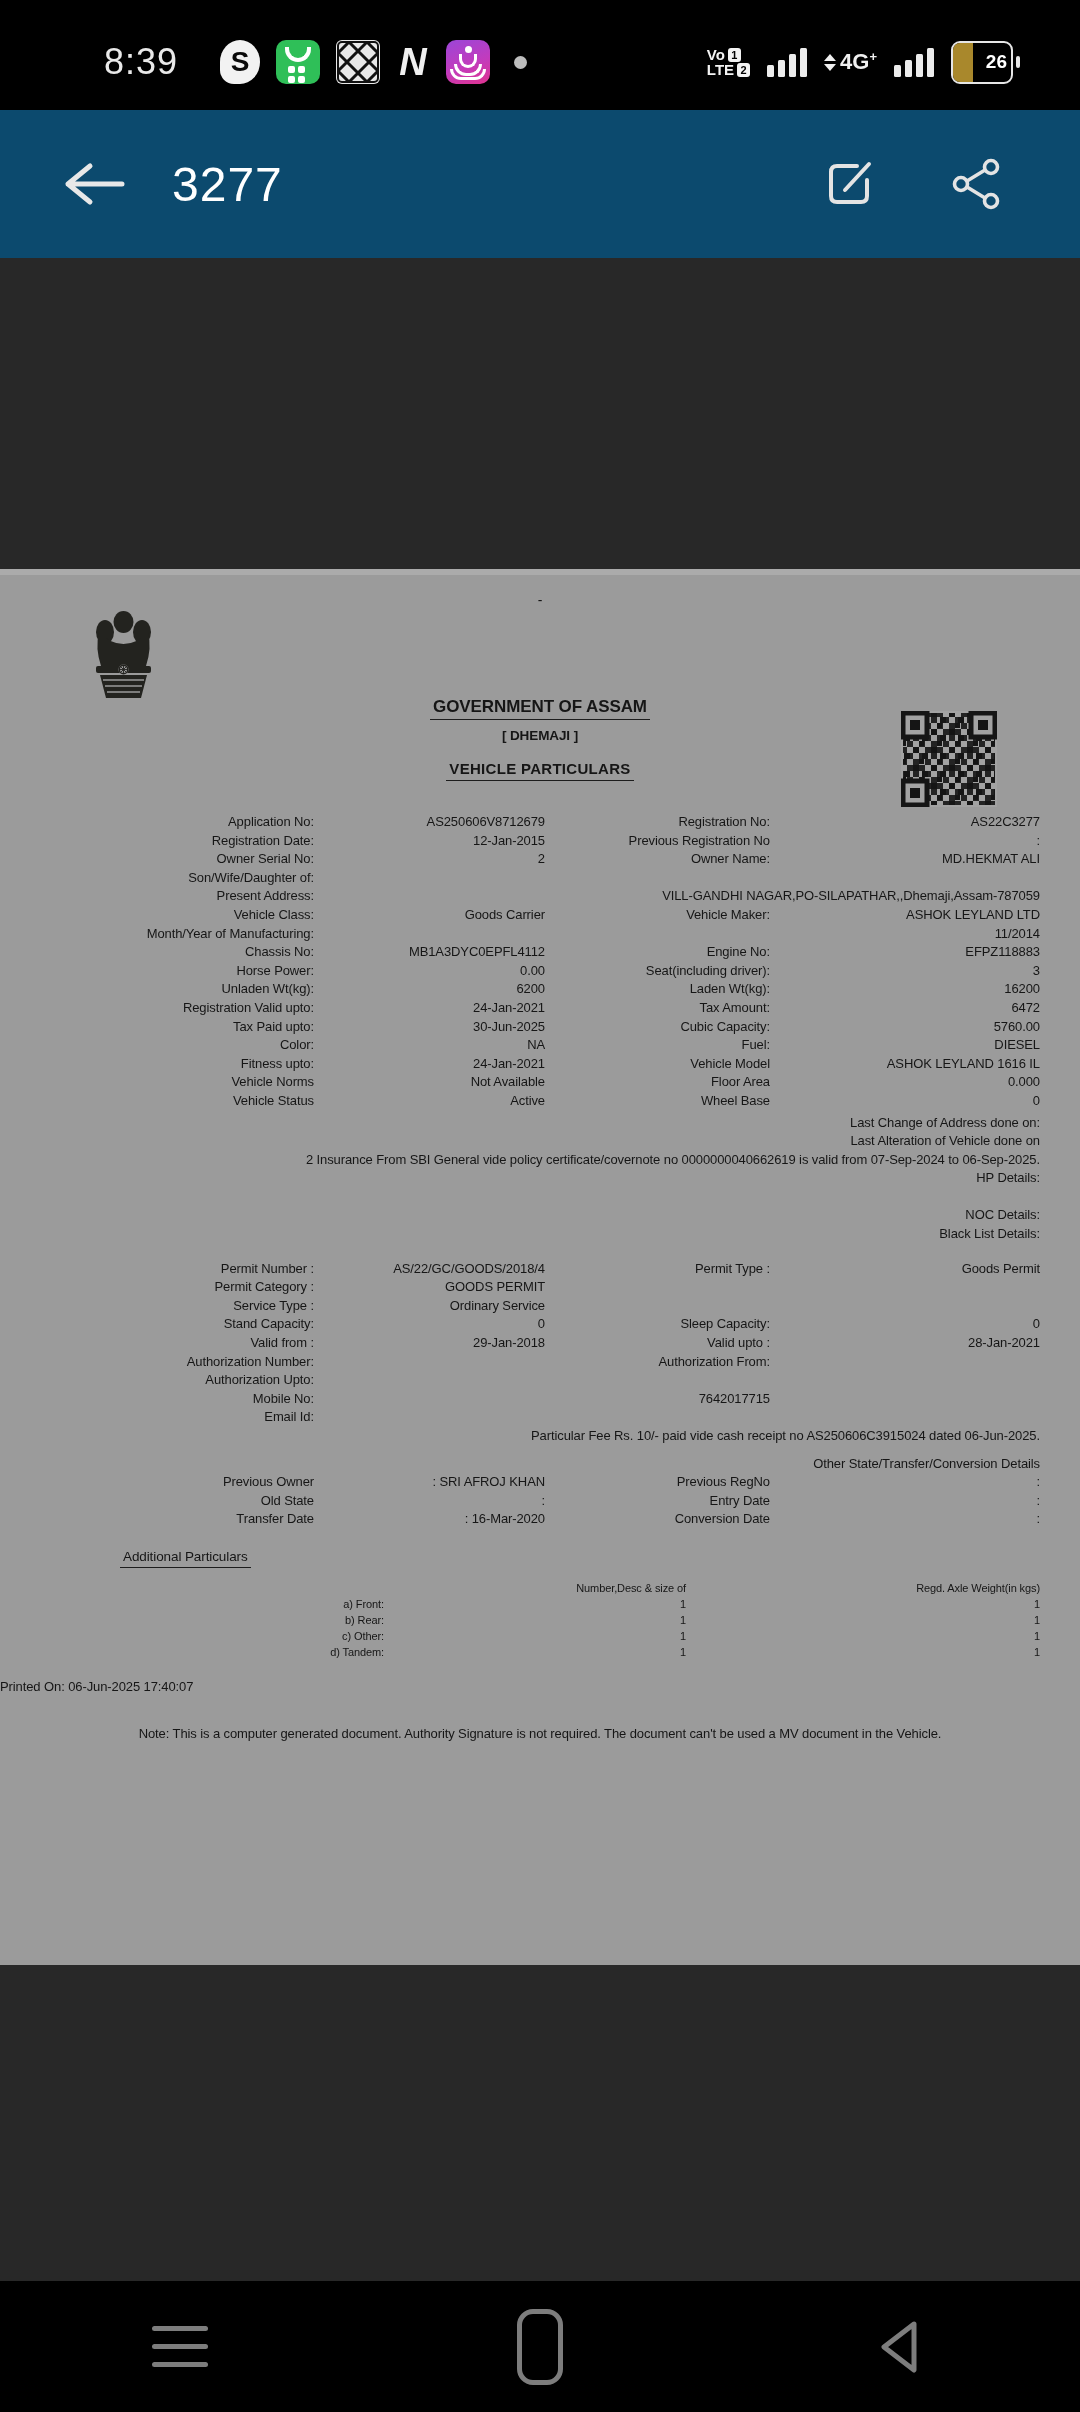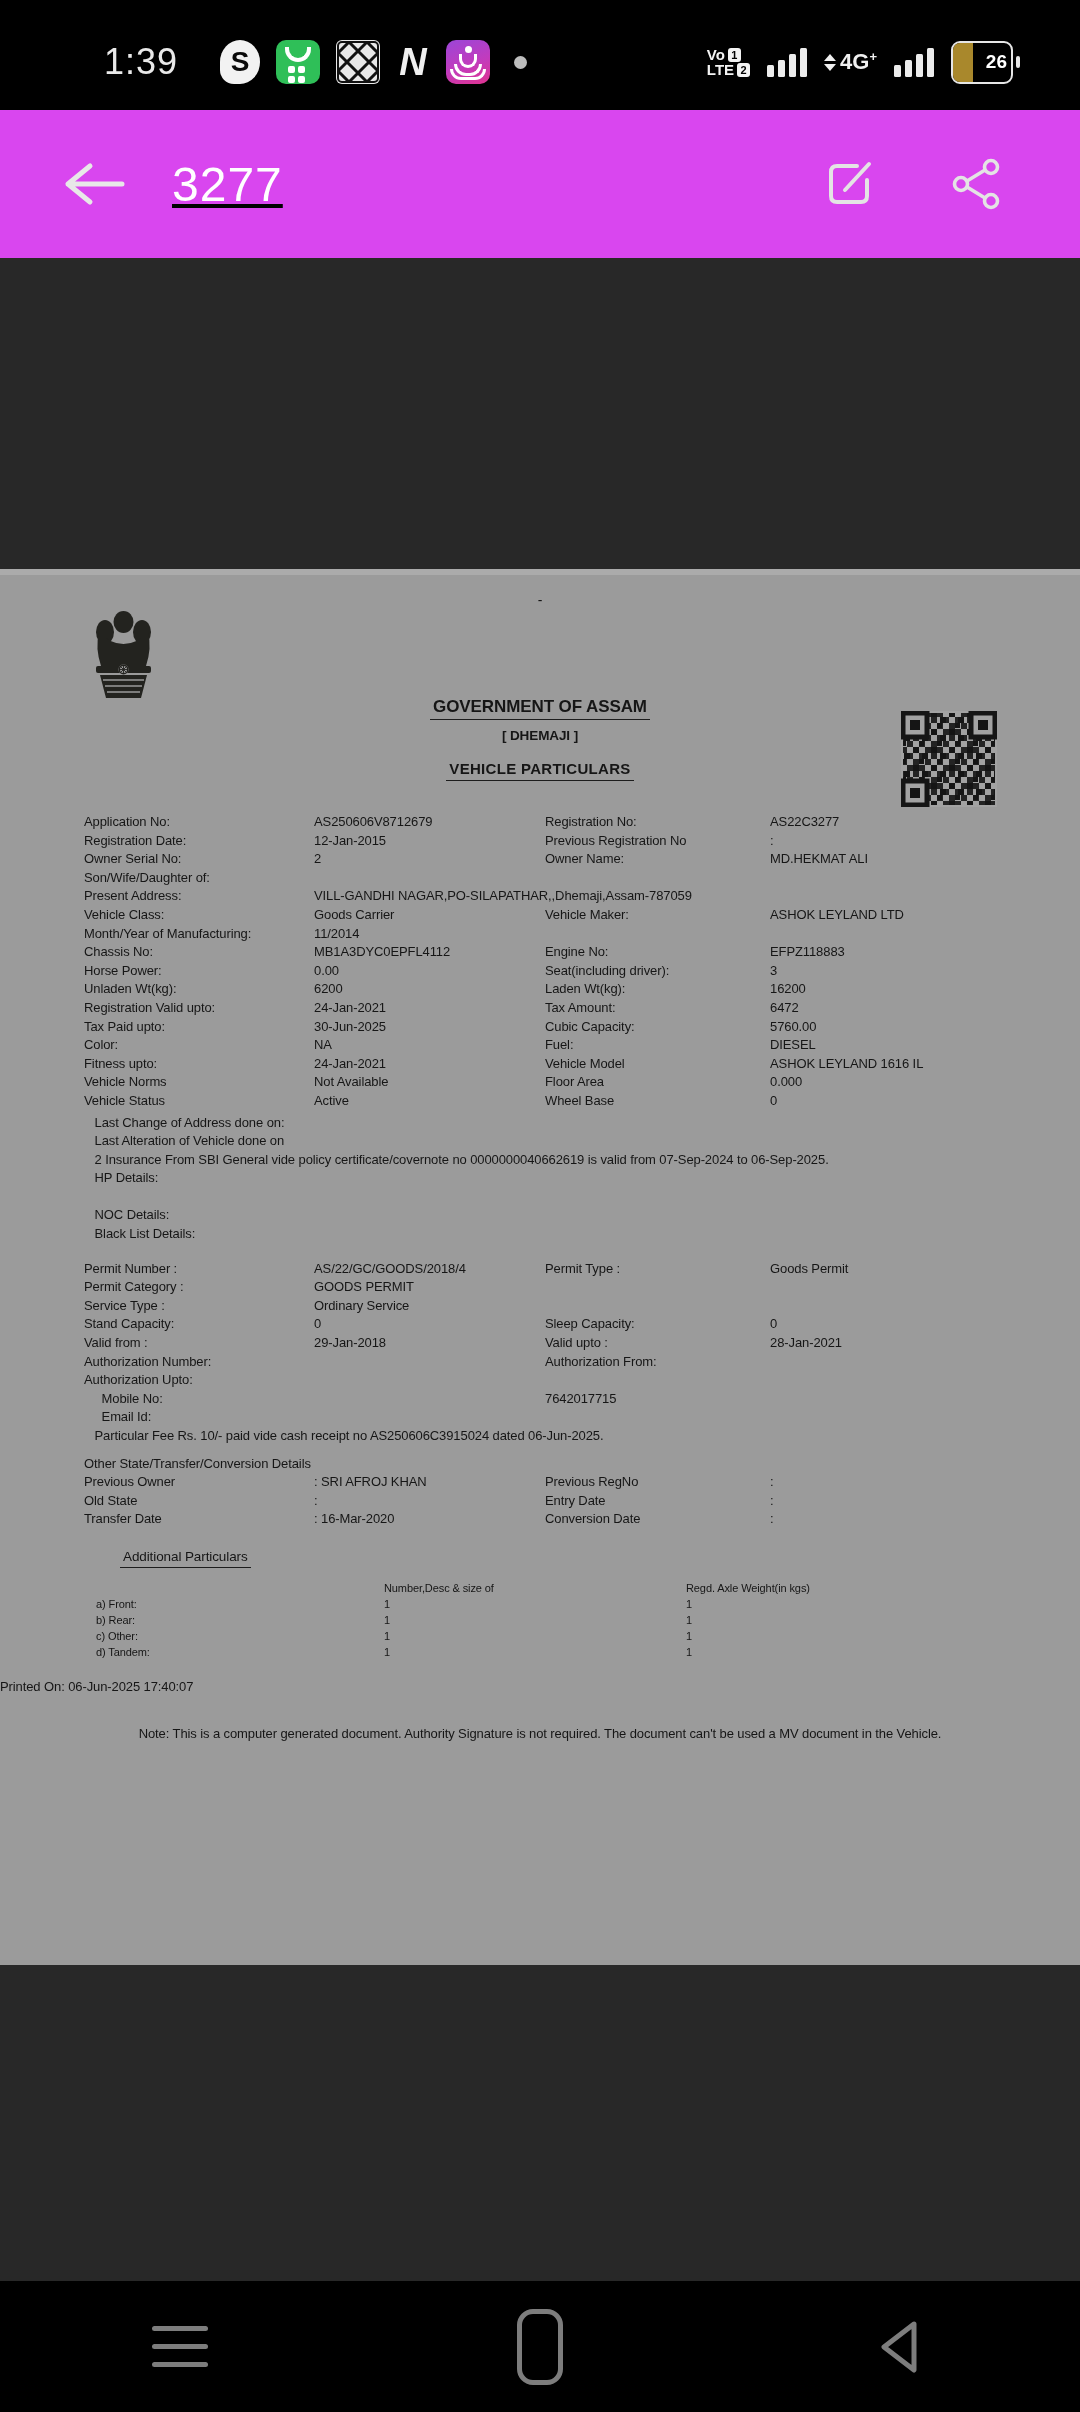--- a/index.html
+++ b/index.html
@@ -43,42 +43,42 @@
   .updown .dn{border-top:7px solid #f0f0f0;}
   .netlabel{font-size:22px;font-weight:bold;color:#f0f0f0;}
   .netplus{font-size:13px;font-weight:bold;vertical-align:top;}
   .battwrap{display:flex;align-items:center;gap:3px;}
   .battery{position:relative;width:62px;height:43px;border:2.5px solid #e6e6e6;border-radius:9px;overflow:hidden;}
   .batt-fill{position:absolute;left:0;top:0;bottom:0;width:34%;}
   .batt-num{position:absolute;right:4px;top:50%;transform:translateY(-50%);color:#fff;font-size:19px;font-weight:bold;}
   .batt-nub{width:4px;height:12px;background:#e6e6e6;border-radius:2px;}
 
   
-  .appbar{height:148px;display:flex;align-items:center;padding:0 77px 0 60px;background:#d946ef;text-decoration:underline;}
+  .appbar{height:148px;display:flex;align-items:center;padding:0 77px 0 60px;background:#0c4a6e;}
   .backarrow{width:66px;height:44px;flex:0 0 auto;}
   .apptitle{color:#fff;font-size:48px;margin-left:46px;letter-spacing:1px;}
   .appbar-icons{margin-left:auto;display:flex;align-items:center;gap:76px;}
   .abicon{width:52px;height:52px;}
 
   
   .viewer-top{height:311px;background:#282828;}
   .viewer-bottom{height:316px;background:#282828;}
 
   
   .doc{position:relative;width:1080px;height:1396px;background:#9b9b9b;color:#161616;letter-spacing:-0.1px;}
   .doc-strip{position:absolute;top:0;left:0;right:0;height:6px;background:#ababab;}
   .doc-dash{margin:0;padding-top:22px;height:18px;text-align:center;font-size:14px;line-height:18px;}
   .emblem{position:absolute;left:85px;top:39px;}
   .qr{position:absolute;right:83px;top:142px;width:96px;height:96px;}
   .doc-gov{margin:106px 0 0 0;text-align:center;font-size:17px;font-weight:bold;height:20px;line-height:20px;}
   .doc-district{margin:10px 0 0 0;text-align:center;font-size:13.5px;font-weight:bold;height:18px;line-height:18px;}
   .doc-title{margin:14px 0 0 0;text-align:center;font-size:15px;font-weight:bold;height:19px;line-height:19px;letter-spacing:0.3px;}
   .u{border-bottom:1.6px solid #1d1d1d;padding:0 3px 3px;}
   .fields{padding:0 40px 0 84px;font-size:13px;}
-  .trow{display:grid;grid-template-columns:230px 231px 225px 1fr;height:18.6px;line-height:18.6px;white-space:pre;overflow:visible;}
+  .trow{display:grid;grid-template-columns:230px 231px 225px 1fr;height:18.6px;line-height:18.6px;white-space:pre;overflow:visible;text-align:right;}
   .tc{overflow:visible;}
   .span-all{grid-column:1/-1;}
   .span-rest{grid-column:2/-1;}
   .mt-main{margin-top:35px;}
   .mt-notes{margin-top:3px;}
   .mt-permit{margin-top:16px;}
   .mt-other{margin-top:9px;}
   .add-head{margin:19px 0 12px 120px;font-size:13.5px;height:20px;line-height:17px;}
   .add-table{margin-top:1px;padding:0 40px 0 96px;font-size:11px;}
   .add-table .trow{grid-template-columns:288px 302px 1fr;height:16px;line-height:16px;}
@@ -91,21 +91,21 @@
   .menu-lines{display:flex;flex-direction:column;gap:13px;}
   .menu-lines i{width:56px;height:5px;background:#7d7d7d;border-radius:2.5px;display:block;}
   .home-rect{width:46px;height:76px;border:5px solid #7d7d7d;border-radius:16px;}
 </style>
 </head>
 <body>
 
 <div class="screen">
 
   <div class="statusbar">
-    <span class="sb-time">1:39</span>
+    <span class="sb-time">8:39</span>
     <div class="sb-apps">
       <div class="appico ico-swiggy">S</div>
       <div class="appico ico-green">
         <span class="arc"></span>
         <span class="dots">
             <i></i>
             <i></i>
             <i></i>
             <i></i>
           </span>

